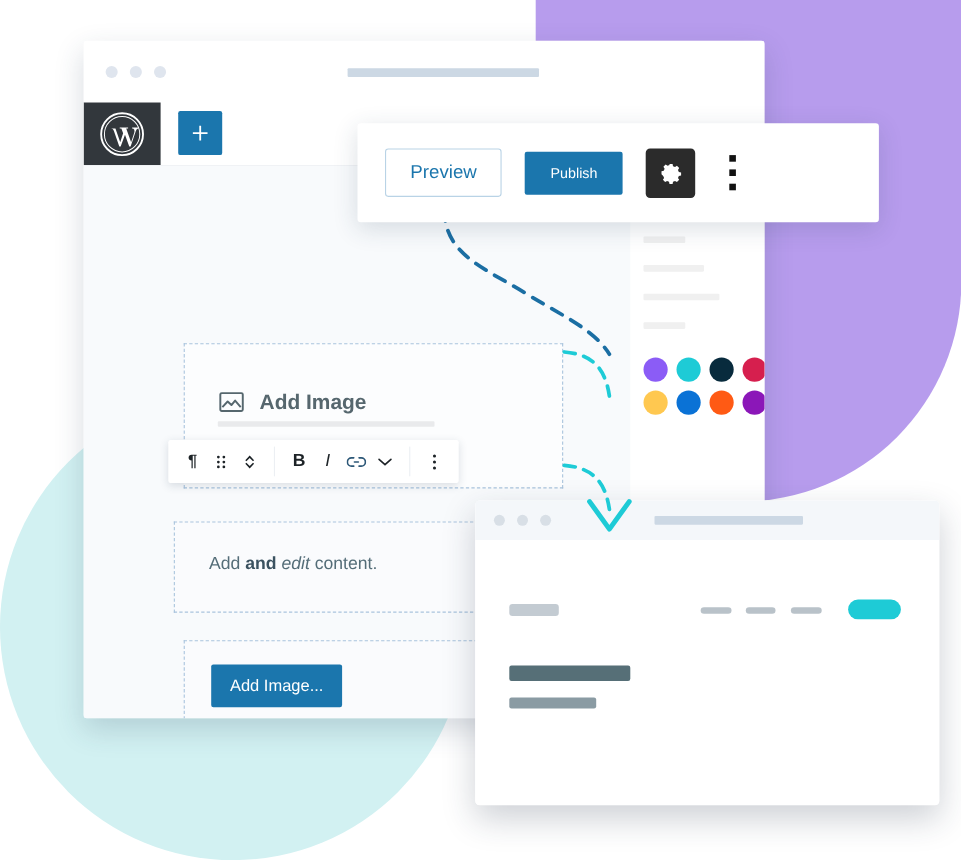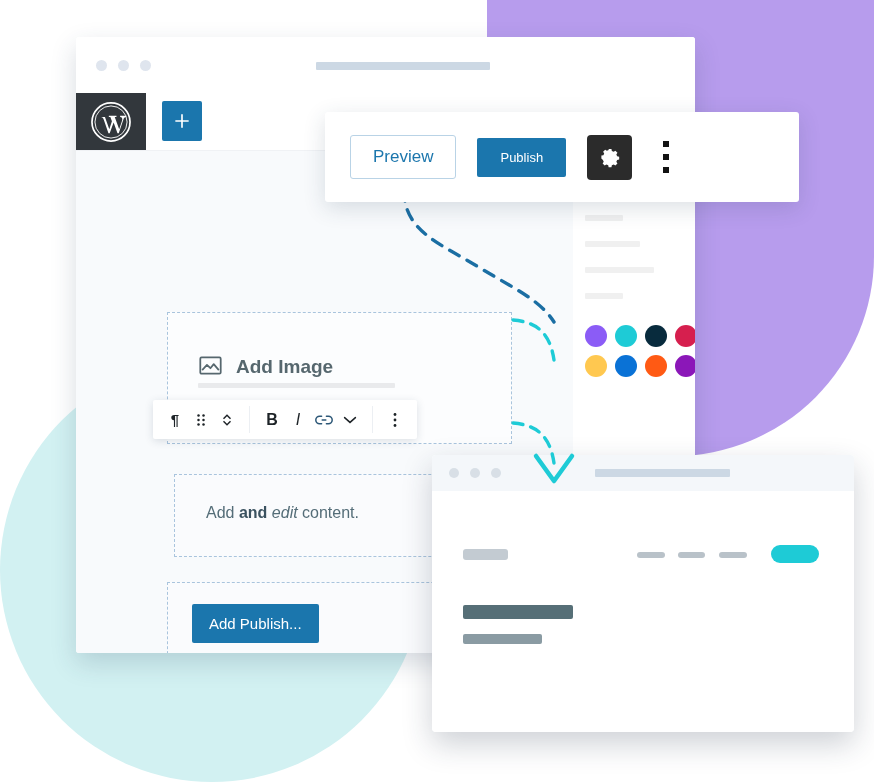--- a/index.html
+++ b/index.html
@@ -35,21 +35,21 @@
   .editor-body{position:relative;height:502px;background:#f8fafc;display:flex;}
   .canvas{position:relative;width:497px;}
   .sidebar-panel{width:122px;background:#ffffff;position:relative;}
 
   .page-title{position:absolute;left:91px;top:117px;font-size:26px;font-weight:bold;
               color:#56676e;letter-spacing:-0.2px;}
 
   
   .block{position:absolute;border:1px dashed #a9c4dd;}
   .block-image{left:91px;top:161px;width:343px;height:130px;background:rgba(255,255,255,.55);}
-  .block-text{left:98px;top:323px;width:350px;height:81px;background:rgba(255,255,255,.3);text-align:right;}
+  .block-text{left:82px;top:323px;width:350px;height:81px;background:rgba(255,255,255,.3);text-align:right;}
   .block-button{left:91px;top:431px;width:350px;height:80px;background:rgba(255,255,255,.3);}
 
   .add-image-row{position:absolute;left:30px;top:40px;display:flex;align-items:flex-end;gap:13px;}
   .img-icon svg{width:25px;height:25px;display:block;}
   .add-image-label{font-size:19px;font-weight:bold;color:#56676e;}
   .gray-line{position:absolute;left:30px;top:70px;width:197px;height:5px;background:#e9eaec;border-radius:1px;}
   .blue-chip{position:absolute;left:30px;top:90px;width:60px;height:20px;background:#1b76ad;border-radius:1px;}
   .pale-line-1{position:absolute;left:114px;top:98px;width:55px;height:4px;background:#dae7f0;border-radius:2px;}
   .pale-line-2{position:absolute;left:190px;top:98px;width:50px;height:4px;background:#dae7f0;border-radius:2px;}
 
@@ -159,21 +159,21 @@
           <div class="blue-chip"></div>
           <div class="pale-line-1"></div>
           <div class="pale-line-2"></div>
         </div>
 
         <div class="block block-text">
           <div class="block-text-content"><span>Add </span><b>and</b><span> </span><i>edit</i><span> content.</span></div>
         </div>
 
         <div class="block block-button">
-          <div class="btn-add-button">Add Publish...</div>
+          <div class="btn-add-button">Add Image...</div>
         </div>
 
       </div>
 
       <div class="sidebar-panel">
         <div class="sb-line" style="left:12px;top:12px;width:53px;"></div>
         <div class="sb-line" style="left:12px;top:38px;width:69px;"></div>
         <div class="sb-line" style="left:12px;top:64px;width:38px;"></div>
         <div class="sb-line" style="left:12px;top:90px;width:55px;"></div>
         <div class="sb-line" style="left:12px;top:116px;width:69px;"></div>

